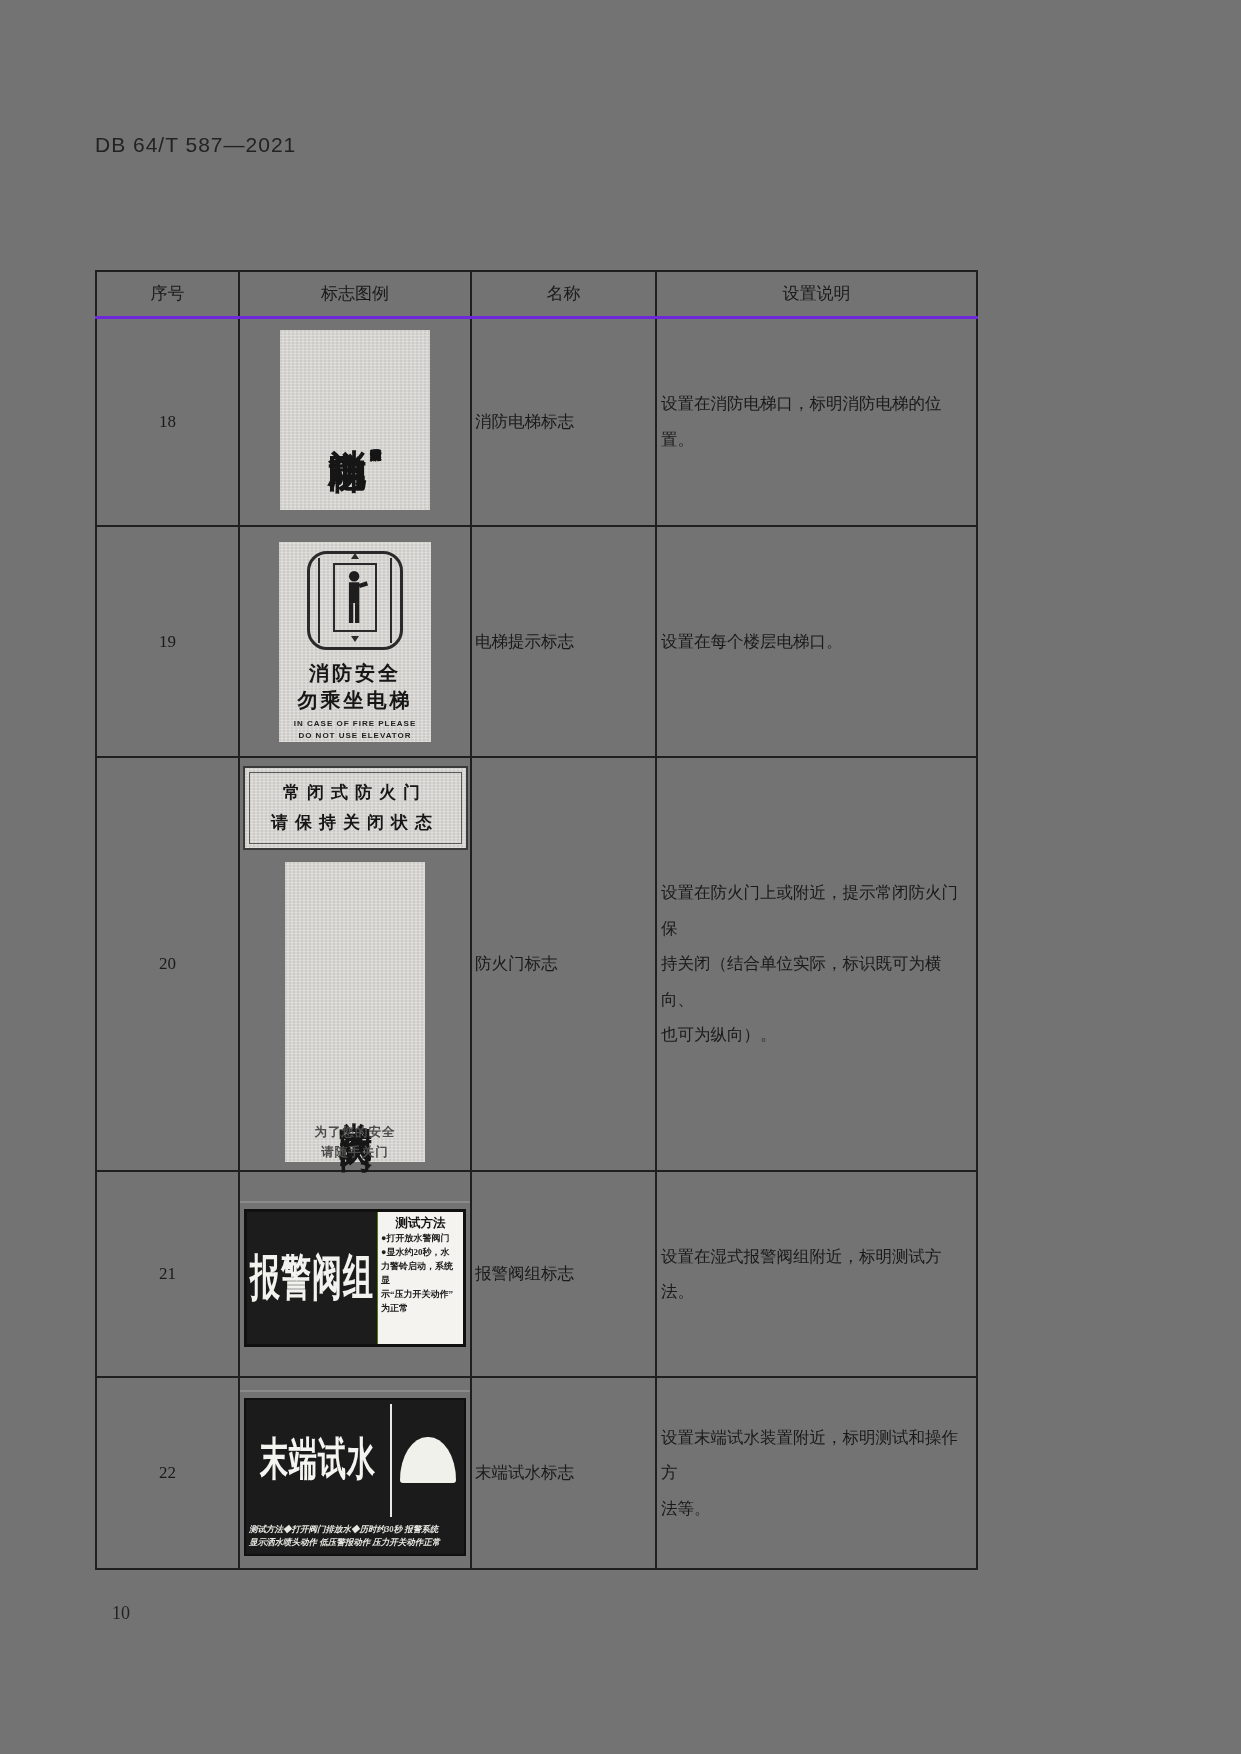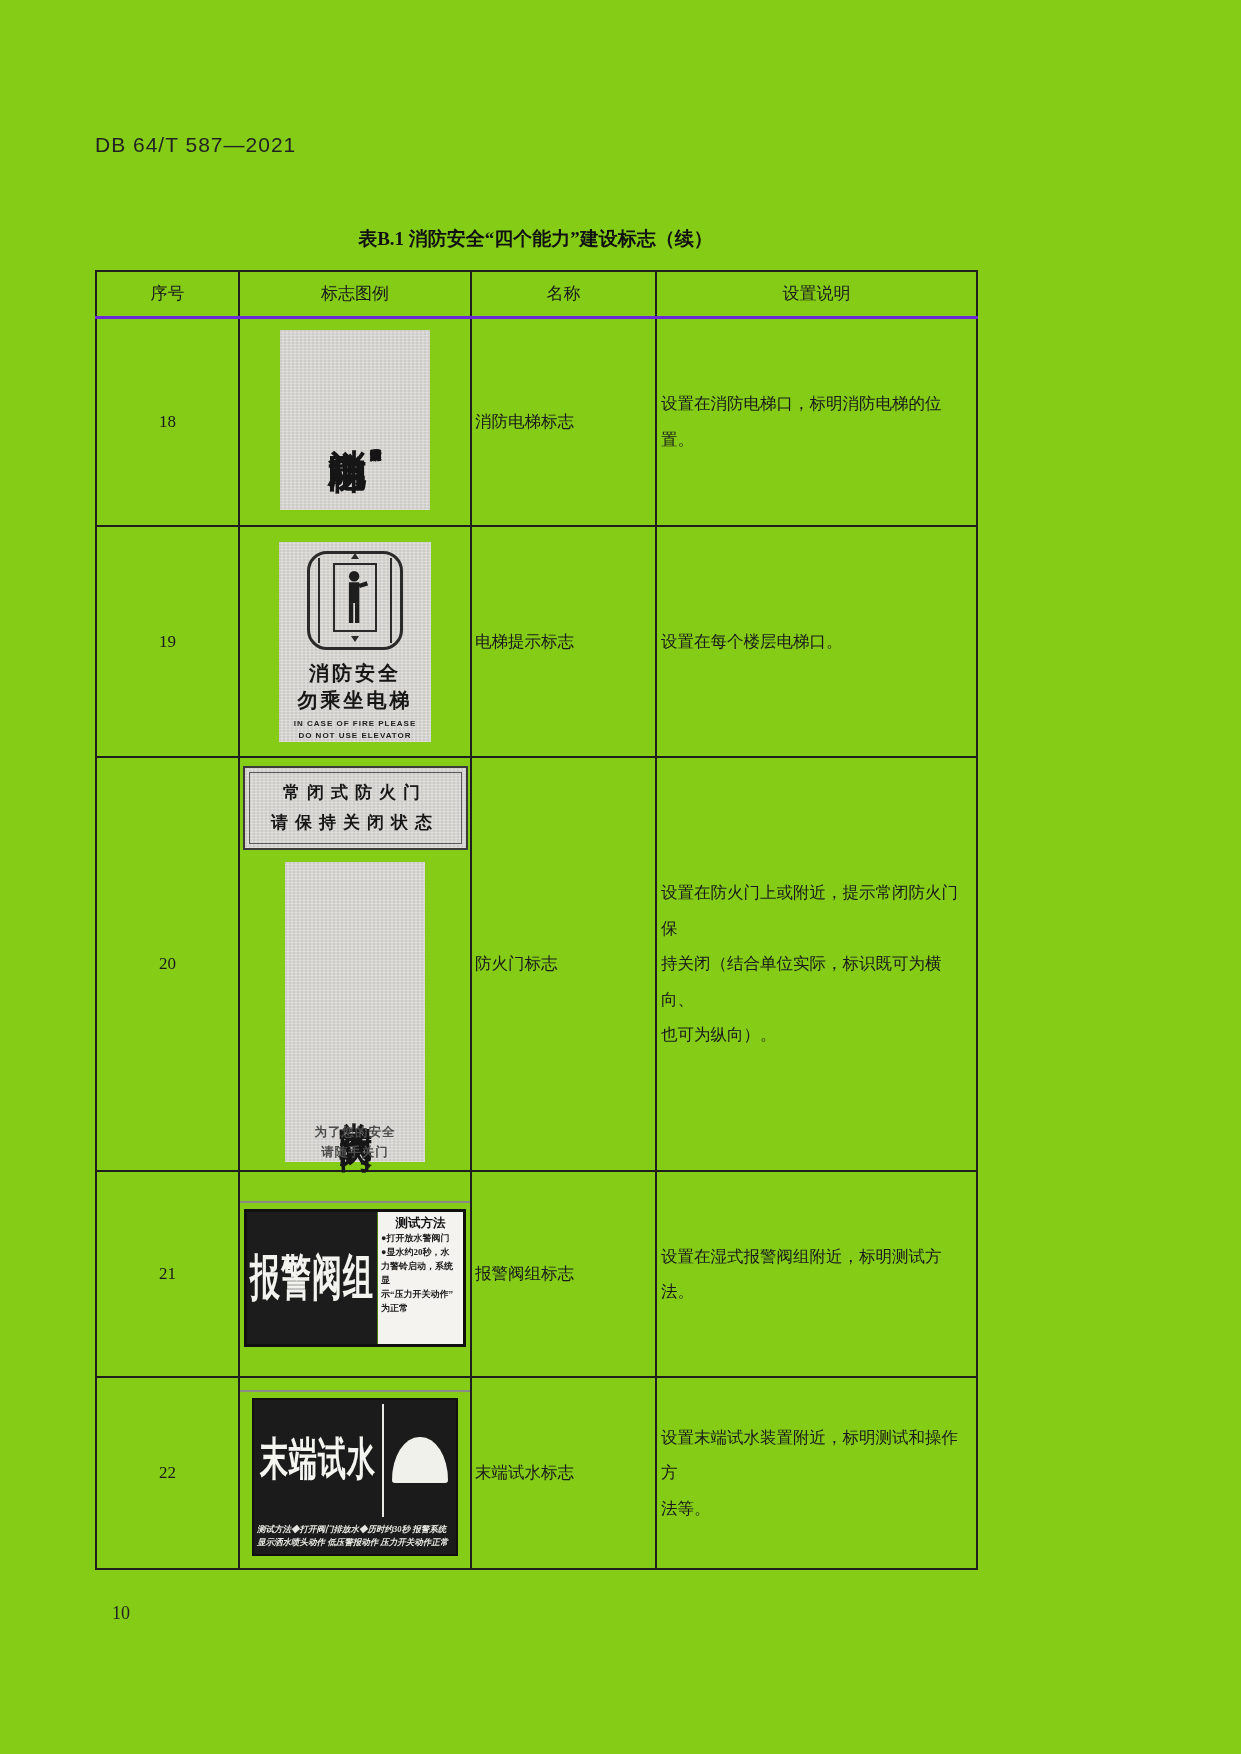--- a/index.html
+++ b/index.html
@@ -1,20 +1,20 @@
 <!DOCTYPE html>
 <html><head>
 <meta charset="utf-8">
 <style>
   * { margin:0; padding:0; box-sizing:border-box; }
   html,body { background:#e9e9e9; }
   .page {
     position:relative;
     width:1241px; height:1754px;
-    background:#84cc16;
+    background:#737373;
     font-family:"Liberation Serif", serif;
     color:#1a1a1a;
     overflow:hidden;
   }
   .doc-code {
     position:absolute; left:95px; top:133px;
     font-family:"Liberation Sans", sans-serif;
     font-size:21px; letter-spacing:1px; color:#222;
   }
   .table-title {
@@ -90,21 +90,21 @@
 
   
   .sign21 { display:inline-flex; width:222px; height:138px; border:3px solid #101010; background:#1c1c1c; }
   .sign21 .main { flex:1; display:flex; align-items:center; justify-content:center;
     color:#f2f2ee; font-size:30px; font-weight:700; letter-spacing:1px; transform:scaleY(1.65); white-space:nowrap; }
   .sign21 .panel { width:86px; background:#f4f3ef; border-left:1px solid #4d7c0f; padding:3px 3px; text-align:left; }
   .sign21 .ptitle { font-size:12.5px; font-weight:700; text-align:center; color:#141414; }
   .sign21 .pline { font-size:9px; font-weight:700; line-height:1.55; color:#202020; }
 
   
-  .sign22 { display:inline-flex; flex-direction:column; width:206px; height:158px; border:2px solid #101010; background:#1b1b1b; }
+  .sign22 { display:inline-flex; flex-direction:column; width:222px; height:158px; border:2px solid #101010; background:#1b1b1b; }
   .sign22 .top { flex:1; display:flex; align-items:center; }
   .sign22 .main { flex:1; display:flex; align-items:center; justify-content:center;
     color:#f4f4f0; font-size:28px; font-weight:700; letter-spacing:1px; transform:scaleY(1.6); white-space:nowrap; }
   .sign22 .div { width:2px; align-self:stretch; background:#e8e8e4; margin:4px 0; }
   .sign22 .domebox { width:72px; display:flex; align-items:center; justify-content:center; }
   .sign22 .dome { width:56px; height:46px; background:#f1f1ec;
     border-radius:28px 28px 3px 3px / 44px 44px 3px 3px; }
   .sign22 .foot { padding:2px 3px 4px 3px; text-align:left; }
   .sign22 .fline { font-size:8.5px; font-weight:700; color:#e6e6e2; line-height:1.6; white-space:nowrap;font-style:italic; }
 
@@ -114,21 +114,20 @@
 
   .page-number { position:absolute; left:112px; top:1603px; font-size:18px; color:#222; }
 </style>
 </head>
 <body>
 
 <div class="page">
 
   <div class="doc-code">DB 64/T 587—2021</div>
 
-  <div class="table-title">表B.1  消防安全“四个能力”建设标志（续）</div>
 
   <table class="main">
     <colgroup>
       <col style="width:143px">
         <col style="width:232px">
         <col style="width:185px">
         <col style="width:321px">
     </colgroup>
     <tbody>
         <tr>

